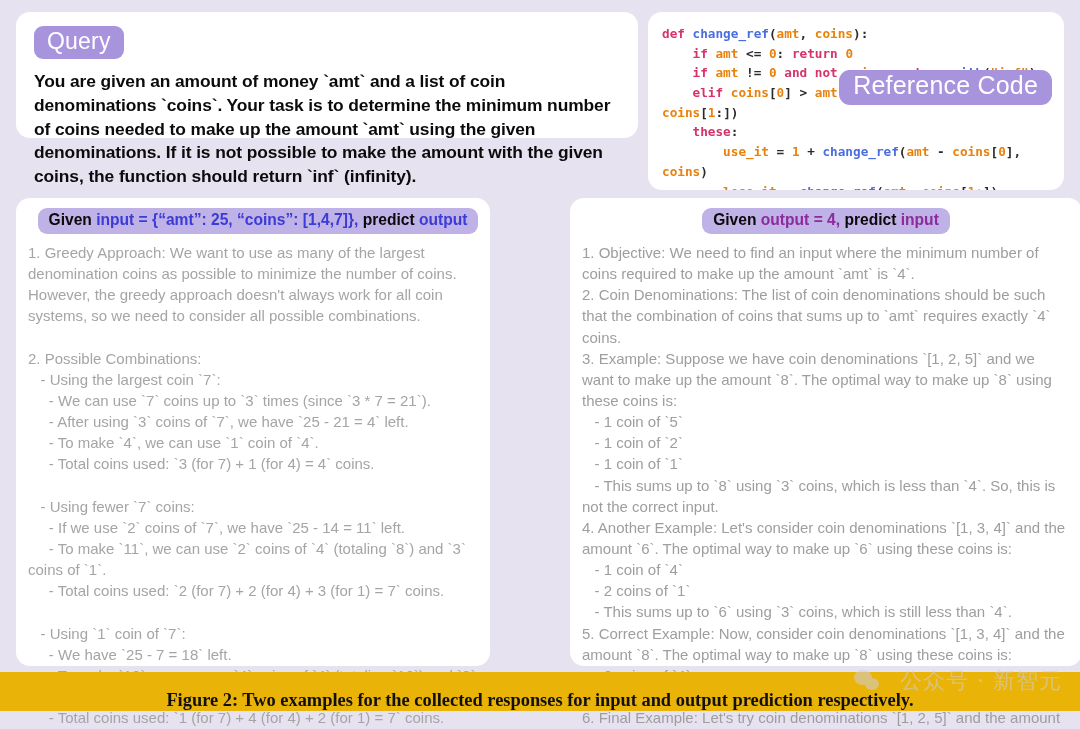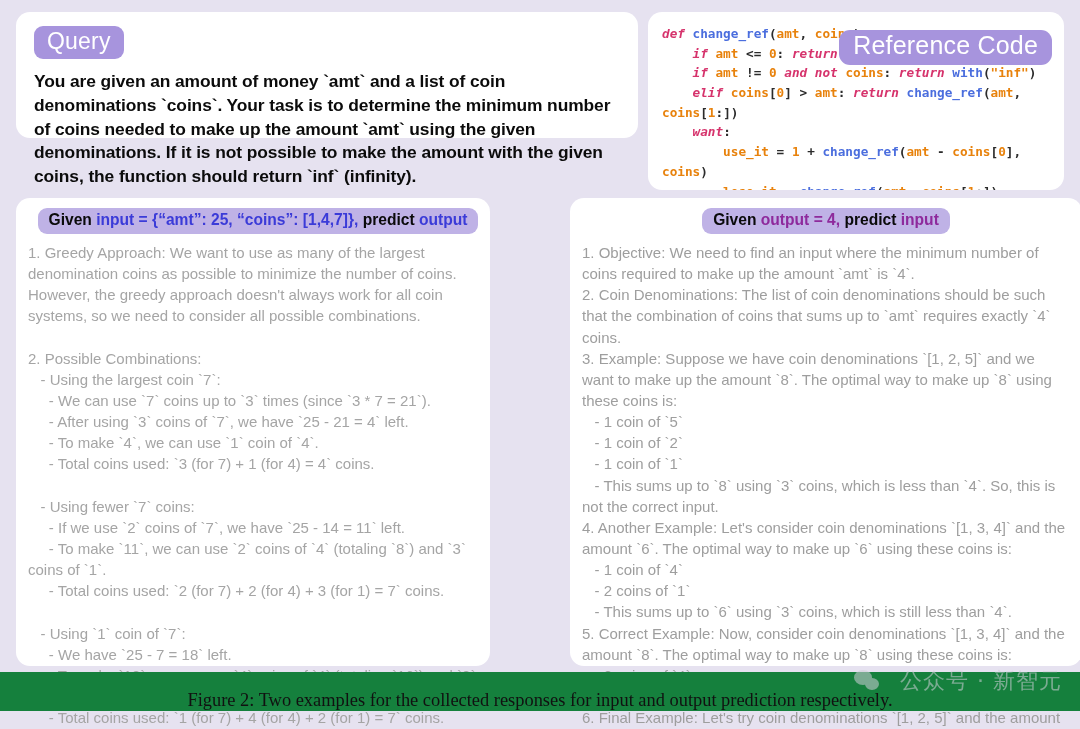--- a/index.html
+++ b/index.html
@@ -56,32 +56,33 @@
     overflow: hidden;
   }
   #code-badge-wrap {
     position: absolute;
     right: 12px; top: 18px;
   }
   #code-badge-wrap .badge {
     font-size: 25px;
     padding: 2px 14px 6px 14px;
     border-radius: 11px;
+    margin-top: 40px;
   }
   pre#code {
     margin: 0;
     font-family: "DejaVu Sans Mono", monospace;
     font-size: 12.7px;
     line-height: 1.55;
     font-weight: bold;
     white-space: pre-wrap;
     word-break: break-word;
     color: #2b2b2b;
   }
-  .kw  { color: #d6336c; font-style: italic; }   
+  .kw  { color: #d6336c; }   
   .fn  { color: #4b6ede; }   
   .var { color: #e8820c; }   
   .num { color: #e8820c; }
   .str { color: #e8820c; }
   .op  { color: #2b2b2b; }
   .bi  { color: #4b6ede; }
 
   
   #left-panel {
     left: 16px; top: 198px; width: 474px; height: 468px;
@@ -127,21 +128,22 @@
     font-weight: bold;
     white-space: pre-wrap;
   }
   #left-answer  { color: #3b3bd8; margin-top: 2px; }
   #right-answer { color: #8e2a9c; margin-top: 12px; }
 
   
   #caption-area {
     position: absolute;
     left: 0; top: 672px; width: 1080px; height: 39px;
-    background: #15803d;
+    background: #eab308;
+    font-weight: bold;
   }
   #caption {
     position: absolute;
     left: 0; right: 0; top: 18px;
     text-align: center;
     font-family: "Liberation Serif", serif;
     font-size: 18.4px;
     color: #111111;
   }
 
@@ -182,21 +184,21 @@
   <div class="panel" id="query-panel">
     <span class="badge">Query</span>
     <div id="query-text">You are given an amount of money `amt` and a list of coin denominations `coins`. Your task is to determine the minimum number of coins needed to make up the amount `amt` using the given denominations. If it is not possible to make the amount with the given coins, the function should return `inf` (infinity).</div>
   </div>
 
   <div class="panel" id="code-panel">
     <pre id="code"><span class="kw">def</span> <span class="fn">change_ref</span><span class="op">(</span><span class="var">amt</span><span class="op">,</span> <span class="var">coins</span><span class="op">)</span><span class="op">:</span>
     <span class="kw">if</span> <span class="var">amt</span> <span class="op">&lt;</span><span class="op">=</span> <span class="num">0</span><span class="op">:</span> <span class="kw">return</span> <span class="num">0</span>
     <span class="kw">if</span> <span class="var">amt</span> <span class="op">!</span><span class="op">=</span> <span class="num">0</span> <span class="kw">and</span> <span class="kw">not</span> <span class="var">coins</span><span class="op">:</span> <span class="kw">return</span> <span class="bi">with</span><span class="op">(</span><span class="str">"inf"</span><span class="op">)</span>
     <span class="kw">elif</span> <span class="var">coins</span><span class="op">[</span><span class="num">0</span><span class="op">]</span> <span class="op">&gt;</span> <span class="var">amt</span><span class="op">:</span> <span class="kw">return</span> <span class="fn">change_ref</span><span class="op">(</span><span class="var">amt</span><span class="op">,</span> <span class="var">coins</span><span class="op">[</span><span class="num">1</span><span class="op">:</span><span class="op">]</span><span class="op">)</span>
-    <span class="kw">want</span><span class="op">:</span>
+    <span class="kw">these</span><span class="op">:</span>
         <span class="var">use_it</span> <span class="op">=</span> <span class="num">1</span> <span class="op">+</span> <span class="fn">change_ref</span><span class="op">(</span><span class="var">amt</span> <span class="op">-</span> <span class="var">coins</span><span class="op">[</span><span class="num">0</span><span class="op">]</span><span class="op">,</span> <span class="var">coins</span><span class="op">)</span>
         <span class="var">lose_it</span> <span class="op">=</span> <span class="fn">change_ref</span><span class="op">(</span><span class="var">amt</span><span class="op">,</span> <span class="var">coins</span><span class="op">[</span><span class="num">1</span><span class="op">:</span><span class="op">]</span><span class="op">)</span>
           </pre>
     <div id="code-badge-wrap">
       <span class="badge">Reference Code</span>
     </div>
   </div>
 
   <div class="panel" id="left-panel">
     <div class="resp-head">

